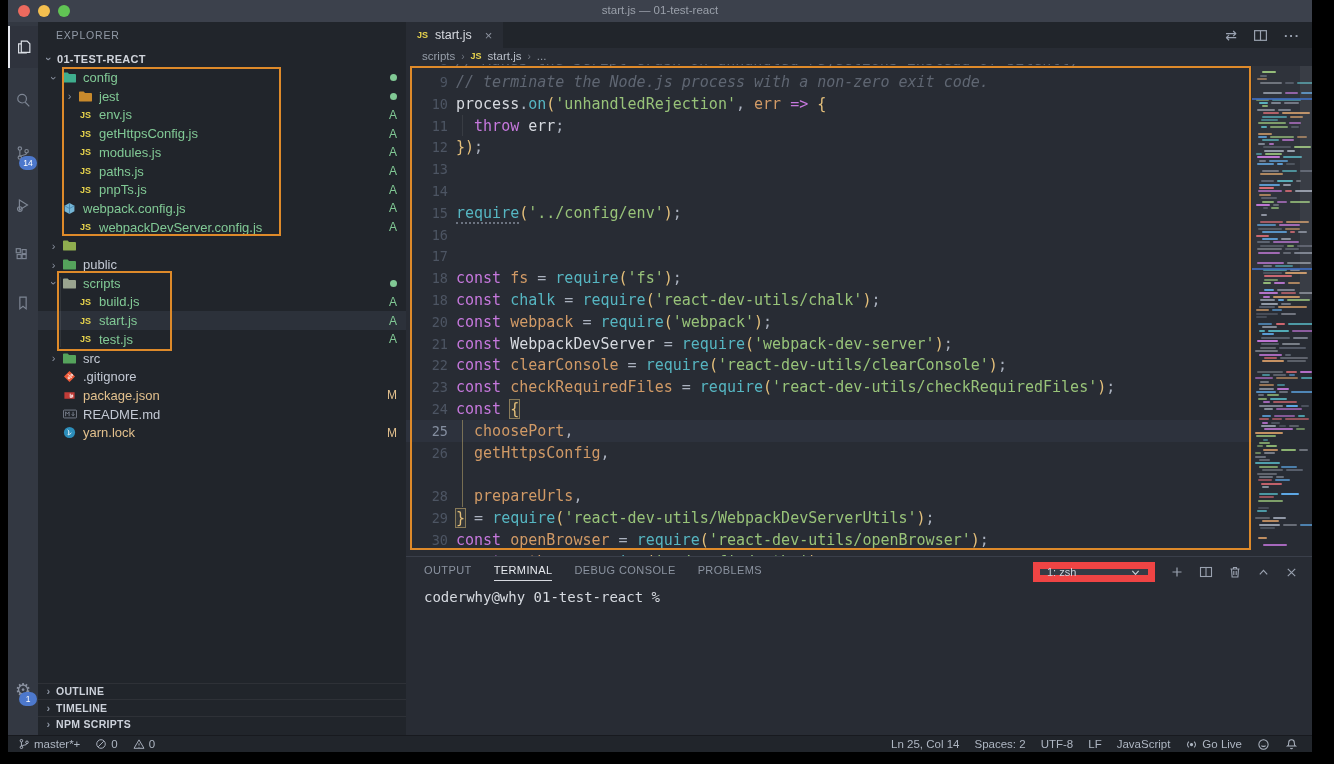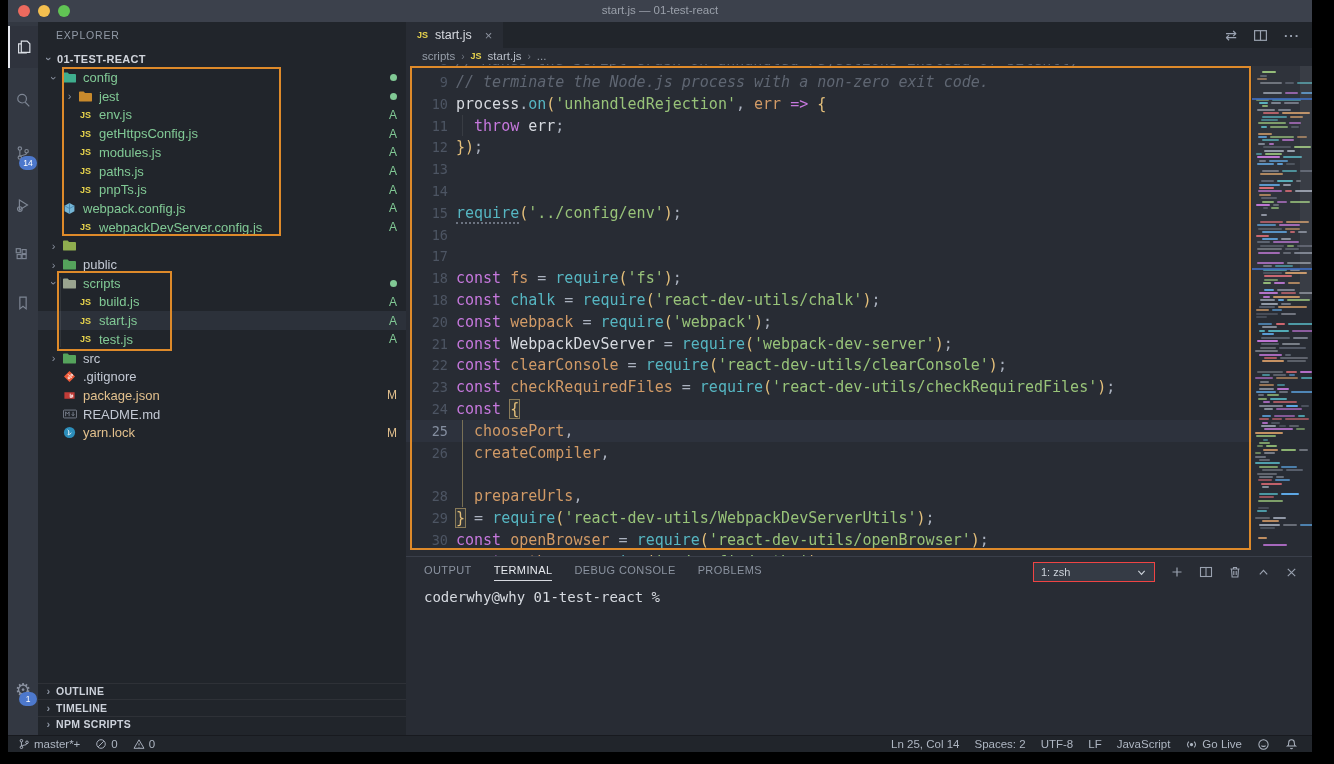--- a/index.html
+++ b/index.html
@@ -71,21 +71,21 @@
   .mm-bar{position:absolute;height:2px;border-radius:1px;}
   .mm-visible{position:absolute;top:44px;left:846px;width:60px;height:234px;background:rgba(255,255,255,.035);}
   .mm-slider{position:absolute;top:44px;left:894px;width:12px;height:234px;background:rgba(255,255,255,.05);}
   .mm-line{position:absolute;left:846px;width:60px;height:2px;background:#3f6dbf;opacity:.85;}
   
   .panel{position:absolute;top:534px;left:0;right:0;bottom:0;border-top:1px solid #3a3f4a;background:#282c34;}
   .ptabs{position:absolute;top:7px;left:18px;display:flex;gap:22px;font-size:11px;letter-spacing:.4px;color:#8b93a0;}
   .ptab{padding-bottom:4px;}
   .ptab.active{color:#e6e9ee;border-bottom:1px solid #d7dae0;}
   .pcontrols{position:absolute;top:5px;right:14px;display:flex;align-items:center;gap:15px;color:#9aa2b0;}
-  .shellsel{width:122px;height:20px;background:#353b45;border:1px solid #ef4444;font-size:11px;color:#ccd2da;display:flex;align-items:center;justify-content:space-between;padding:0 7px;box-sizing:border-box;}
+  .shellsel{width:122px;height:20px;background:#353b45;border:7px solid #ef4444;font-size:11px;color:#ccd2da;display:flex;align-items:center;justify-content:space-between;padding:0 7px;box-sizing:border-box;}
   .prompt{position:absolute;top:32px;left:18px;font-family:"DejaVu Sans Mono",monospace;font-size:14px;color:#d6dae0;}
   
   .statusbar{position:absolute;left:0;right:0;bottom:0;height:17px;background:#21252b;border-top:1px solid #181a1f;display:flex;align-items:center;justify-content:space-between;font-size:11.5px;color:#aeb6c2;padding:0 14px 0 10px;box-sizing:border-box;}
   .st-group{display:flex;align-items:center;gap:15px;}
   .st-item{display:flex;align-items:center;gap:4px;white-space:nowrap;}
   
   .anno{position:absolute;border:2px solid #de8a2a;z-index:50;}
   svg{display:block;}
 </style>
 </head>
@@ -414,21 +414,21 @@
             <div class="cline" style="top: 159.6px;"><span class="gut">16</span><span class="ctext"></span></div>
             <div class="cline" style="top: 181.4px;"><span class="gut">17</span><span class="ctext"></span></div>
             <div class="cline" style="top: 203.2px;"><span class="gut">18</span><span class="ctext"><span class="tk-k">const</span><span class="tk-p"> </span><span class="tk-v">fs</span><span class="tk-p"> = </span><span class="tk-f">require</span><span class="tk-b">(</span><span class="tk-s">'fs'</span><span class="tk-b">)</span><span class="tk-p">;</span></span></div>
             <div class="cline" style="top: 225px;"><span class="gut">18</span><span class="ctext"><span class="tk-k">const</span><span class="tk-p"> </span><span class="tk-t">chalk</span><span class="tk-p"> = </span><span class="tk-f">require</span><span class="tk-b">(</span><span class="tk-s">'react-dev-utils/chalk'</span><span class="tk-b">)</span><span class="tk-p">;</span></span></div>
             <div class="cline" style="top: 246.8px;"><span class="gut">20</span><span class="ctext"><span class="tk-k">const</span><span class="tk-p"> </span><span class="tk-v">webpack</span><span class="tk-p"> = </span><span class="tk-f">require</span><span class="tk-b">(</span><span class="tk-s">'webpack'</span><span class="tk-b">)</span><span class="tk-p">;</span></span></div>
             <div class="cline" style="top: 268.6px;"><span class="gut">21</span><span class="ctext"><span class="tk-k">const</span><span class="tk-p"> </span><span class="tk-w">WebpackDevServer</span><span class="tk-p"> = </span><span class="tk-f">require</span><span class="tk-b">(</span><span class="tk-s">'webpack-dev-server'</span><span class="tk-b">)</span><span class="tk-p">;</span></span></div>
             <div class="cline" style="top: 290.4px;"><span class="gut">22</span><span class="ctext"><span class="tk-k">const</span><span class="tk-p"> </span><span class="tk-v">clearConsole</span><span class="tk-p"> = </span><span class="tk-f">require</span><span class="tk-b">(</span><span class="tk-s">'react-dev-utils/clearConsole'</span><span class="tk-b">)</span><span class="tk-p">;</span></span></div>
             <div class="cline" style="top: 312.2px;"><span class="gut">23</span><span class="ctext"><span class="tk-k">const</span><span class="tk-p"> </span><span class="tk-v">checkRequiredFiles</span><span class="tk-p"> = </span><span class="tk-f">require</span><span class="tk-b">(</span><span class="tk-s">'react-dev-utils/checkRequiredFiles'</span><span class="tk-b">)</span><span class="tk-p">;</span></span></div>
             <div class="cline" style="top: 334px;"><span class="gut">24</span><span class="ctext"><span class="tk-k">const</span><span class="tk-p"> </span><span class="tk-m">{</span></span></div>
             <div class="cline" style="top: 355.8px;"><span class="gut cur">25</span><span class="ctext"><span class="tk-p">  </span><span class="tk-v">choosePort</span><span class="tk-p">,</span></span></div>
-            <div class="cline" style="top: 377.6px;"><span class="gut">26</span><span class="ctext"><span class="tk-p">  </span><span class="tk-v">createCompiler</span><span class="tk-p">,</span></span></div>
+            <div class="cline" style="top: 377.6px;"><span class="gut">26</span><span class="ctext"><span class="tk-p">  </span><span class="tk-v">getHttpsConfig</span><span class="tk-p">,</span></span></div>
             <div class="cline" style="top: 421.2px;"><span class="gut">28</span><span class="ctext"><span class="tk-p">  </span><span class="tk-v">prepareUrls</span><span class="tk-p">,</span></span></div>
             <div class="cline" style="top: 443px;"><span class="gut">29</span><span class="ctext"><span class="tk-m">}</span><span class="tk-p"> = </span><span class="tk-f">require</span><span class="tk-b">(</span><span class="tk-s">'react-dev-utils/WebpackDevServerUtils'</span><span class="tk-b">)</span><span class="tk-p">;</span></span></div>
             <div class="cline" style="top: 464.8px;"><span class="gut">30</span><span class="ctext"><span class="tk-k">const</span><span class="tk-p"> </span><span class="tk-v">openBrowser</span><span class="tk-p"> = </span><span class="tk-f">require</span><span class="tk-b">(</span><span class="tk-s">'react-dev-utils/openBrowser'</span><span class="tk-b">)</span><span class="tk-p">;</span></span></div>
             <div class="cline" style="top: 486.6px;"><span class="gut">31</span><span class="ctext"><span class="tk-k">const</span><span class="tk-p"> </span><span class="tk-v">paths</span><span class="tk-p"> = </span><span class="tk-f">require</span><span class="tk-b">(</span><span class="tk-s">'../config/paths'</span><span class="tk-b">)</span><span class="tk-p">;</span></span></div>
           </div>
         <div class="minimap" id="minimap">
             <div class="mm-bar" style="top: 7.4px; left: 9.61881px; width: 14.0294px; background: rgb(152, 195, 121); opacity: 0.94035;"></div>
             <div class="mm-bar" style="top: 10.8px; left: 7.77404px; width: 7.57009px; background: rgb(92, 99, 112); opacity: 0.910218;"></div>
             <div class="mm-bar" style="top: 14.2px; left: 5.2085px; width: 9.51858px; background: rgb(209, 154, 102); opacity: 0.591383;"></div>
             <div class="mm-bar" style="top: 17.6px; left: 7.8097px; width: 22.6885px; background: rgb(127, 132, 142); opacity: 0.765604;"></div>

